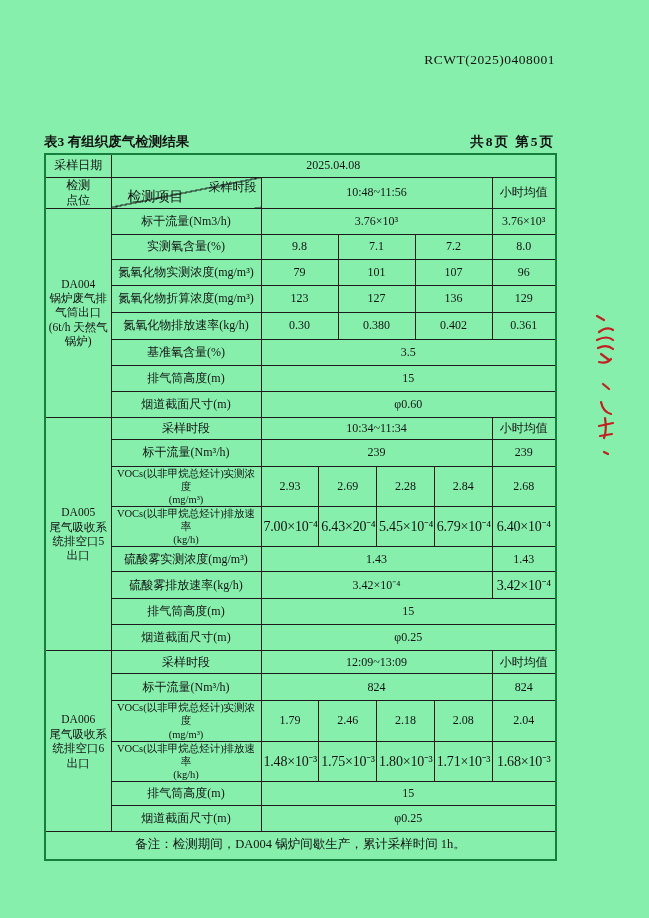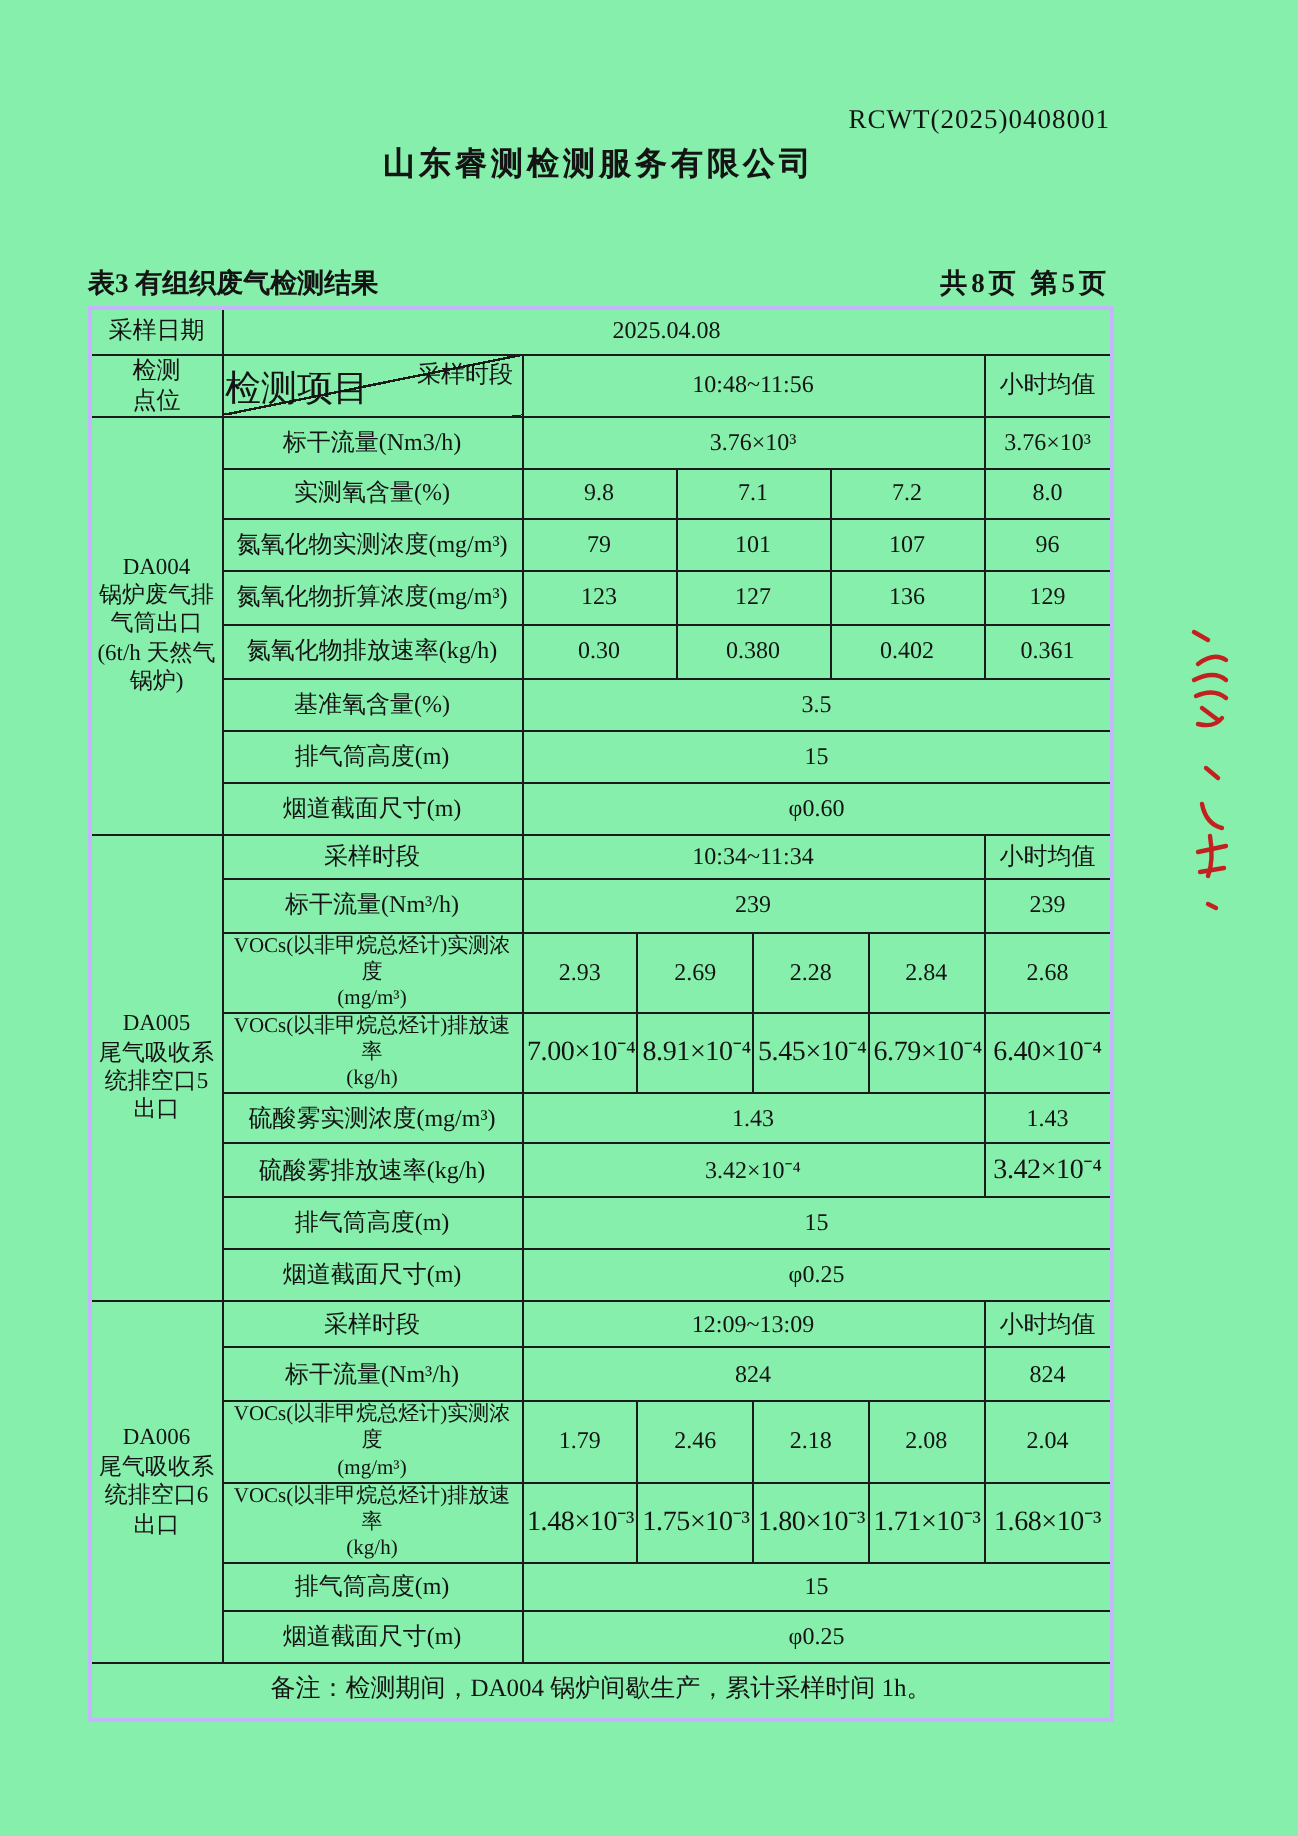--- a/index.html
+++ b/index.html
@@ -9,48 +9,47 @@
   .report-no{position:absolute;top:52px;right:94px;font-size:13.5px;letter-spacing:.5px;}
   .company{position:absolute;top:72px;left:44px;width:511px;text-align:center;
            font-size:16px;font-weight:bold;letter-spacing:2px;}
   .title{position:absolute;top:97px;left:44px;width:511px;text-align:center;
          font-size:24px;font-weight:bold;letter-spacing:14px;text-indent:14px;}
   .caption-row{position:absolute;top:133px;left:44px;width:511px;height:20px;}
   .caption{position:absolute;left:0;right:0;font-size:13.5px;font-weight:bold;}
   .pagination{position:absolute;right:0;top:0;font-size:13.5px;font-weight:bold;letter-spacing:2px;}
 
   table.report{position:absolute;top:153px;left:44px;width:511px;border-collapse:collapse;
-               table-layout:fixed;font-size:12px;border:2px solid #c4b5fd;}
+               table-layout:fixed;font-size:12px;border:2px solid #15803d;}
   table.report td{border:1px solid #1b1b1b;text-align:center;vertical-align:middle;
                   padding:0 2px;overflow:hidden;line-height:1.25;}
   .pre{white-space:pre-line;}
   .point-cell{font-size:11.5px;white-space:pre-line;line-height:1.5;padding:0 1px;}
   .lbl{font-size:12px;}
   .small-lbl{font-size:10.5px;line-height:1.3;}
   .val{font-size:12px;}
   .sup-val{font-size:14px;letter-spacing:-.2px;}
 
   td.diag{position:relative;padding:0;
     background-image:linear-gradient(to bottom right,
       transparent calc(50% - 0.6px), #1b1b1b calc(50% - 0.6px),
       #1b1b1b calc(50% + 0.6px), transparent calc(50% + 0.6px));}
   .diag-top{position:absolute;top:2px;right:4px;font-size:12px;}
-  .diag-bottom{position:absolute;bottom:2px;left:1px;font-size:18px;}
+  .diag-bottom{position:absolute;bottom:2px;left:16px;font-size:14px;}
 
   .note-cell{text-align:center;font-size:12.5px;}
 
   .red-marks{position:absolute;left:590px;top:310px;width:32px;height:155px;}
 </style>
 </head>
 <body>
 
 <div class="sheet">
 
   <div class="report-no">RCWT(2025)0408001</div>
-  <div class="company">山东睿测检测服务有限公司</div>
   <div class="caption-row">
     <div class="caption">表3  有组织废气检测结果</div>
     <div class="pagination">共8页  第5页</div>
   </div>
 
   <table class="report">
     <colgroup>
       <col style="width:66px">
         <col style="width:150px">
       <col style="width:19.25px">
@@ -153,21 +152,21 @@
         <td colspan="3" class="val">2.93</td>
         <td colspan="3" class="val">2.69</td>
         <td colspan="3" class="val">2.28</td>
         <td colspan="3" class="val">2.84</td>
         <td class="val">2.68</td>
       </tr>
       <tr style="height:32px">
         <td class="small-lbl pre">VOCs(以非甲烷总烃计)排放速率
 (kg/h)</td>
         <td colspan="3" class="sup-val">7.00×10⁻⁴</td>
-        <td colspan="3" class="sup-val">8.91×10⁻⁴</td>
+        <td colspan="3" class="sup-val">6.43×20⁻⁴</td>
         <td colspan="3" class="sup-val">5.45×10⁻⁴</td>
         <td colspan="3" class="sup-val">6.79×10⁻⁴</td>
         <td class="sup-val">6.40×10⁻⁴</td>
       </tr>
       <tr style="height:25px">
         <td class="lbl">硫酸雾实测浓度(mg/m³)</td>
         <td colspan="12" class="val">1.43</td>
         <td class="val">1.43</td>
       </tr>
       <tr style="height:27px">

